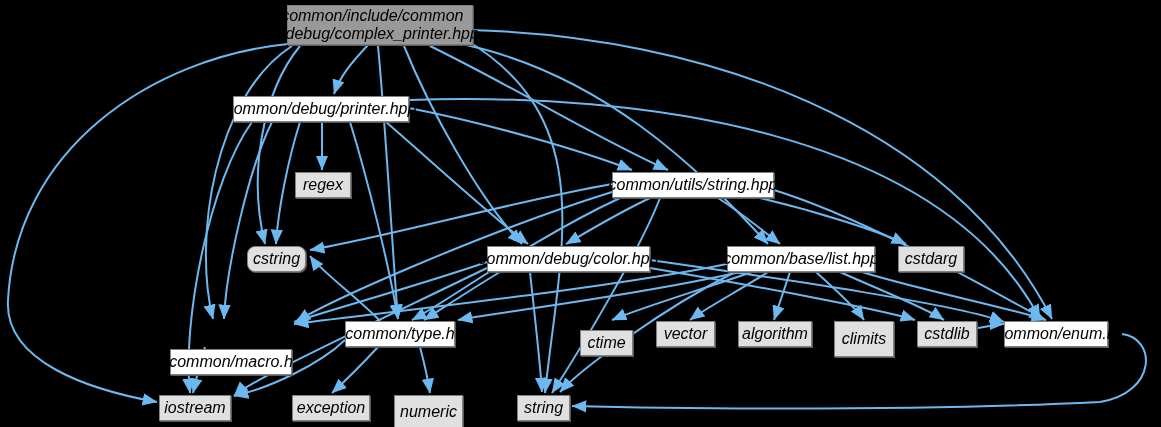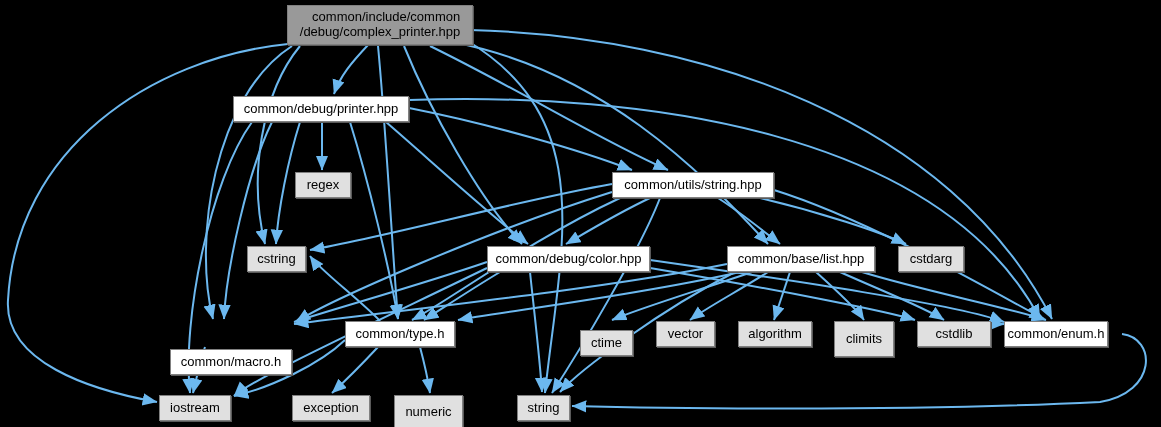--- a/index.html
+++ b/index.html
@@ -1,22 +1,22 @@
 <!DOCTYPE html>
 <html><head>
 <meta charset="utf-8">
 <style>
   html,body{margin:0;padding:0;background:#000;}
   #graph{position:relative;width:1161px;height:427px;background:#000;
          font-family:"Liberation Sans",sans-serif;overflow:hidden;}
   #edges{position:absolute;left:0;top:0;width:1161px;height:427px;}
   .node{position:absolute;box-sizing:border-box;display:flex;align-items:center;
-        justify-content:center;text-align:right;line-height:1.12;
-        font-size:13px;color:#000;border:1px solid #808080;
-        box-shadow:1px 1px 0 #5a5a5a;white-space:pre;}
+        justify-content:center;text-align:left;line-height:1.12;
+        font-size:16px;color:#000;border:1px solid #808080;
+        box-shadow:1px 1px 0 #5a5a5a;white-space:pre;font-style:italic;}
   .node.sys{background:#e0e0e0;}
   .node.user{background:#ffffff;}
   .node.root{background:#999999;}
 </style>
 </head>
 <body>
 
 <div id="graph">
   <svg id="edges" viewBox="0 0 1161 427" xmlns="http://www.w3.org/2000/svg">
     <defs>
@@ -74,30 +74,30 @@
         <path d="M 650,268 C 780,290 890,312 915,320" marker-end="url(#ah)"></path>
         <path d="M 380,321 C 360,300 320,270 310,256" marker-end="url(#ah)"></path>
       </g>
   </svg>
   <div id="nodes">
       <div class="node root" style="left: 287px; top: 5px; width: 186px; height: 40px;">common/include/common
 /debug/complex_printer.hpp</div>
       <div class="node user" style="left: 233px; top: 96px; width: 176px; height: 26px;">common/debug/printer.hpp</div>
       <div class="node sys" style="left: 295px; top: 172px; width: 56px; height: 26px;">regex</div>
       <div class="node user" style="left: 612px; top: 172px; width: 162px; height: 26px;">common/utils/string.hpp</div>
-      <div class="node sys" style="left: 247px; top: 246px; width: 59px; height: 26px;">cstring</div>
+      <div class="node sys" style="left: 247px; top: 246px; width: 59px; height: 26px; border-radius: 8px;">cstring</div>
       <div class="node user" style="left: 487px; top: 246px; width: 163px; height: 26px;">common/debug/color.hpp</div>
       <div class="node user" style="left: 727px; top: 246px; width: 148px; height: 26px;">common/base/list.hpp</div>
       <div class="node sys" style="left: 898px; top: 246px; width: 66px; height: 26px;">cstdarg</div>
       <div class="node user" style="left: 170px; top: 321px; width: 122px; height: 26px; margin-top: 28px;">common/macro.h</div>
       <div class="node user" style="left: 345px; top: 321px; width: 110px; height: 26px;">common/type.h</div>
       <div class="node sys" style="left: 580px; top: 330px; width: 53px; height: 26px;">ctime</div>
       <div class="node sys" style="left: 656px; top: 321px; width: 59px; height: 26px;">vector</div>
       <div class="node sys" style="left: 738px; top: 321px; width: 74px; height: 26px;">algorithm</div>
       <div class="node sys" style="left: 834px; top: 321px; width: 60px; height: 36px;">climits</div>
-      <div class="node sys" style="left: 917px; top: 321px; width: 74px; height: 26px;">cstdlib</div>
+      <div class="node sys" style="left: 917px; top: 321px; width: 60px; height: 26px;">cstdlib</div>
       <div class="node user" style="left: 1004px; top: 321px; width: 104px; height: 26px;">common/enum.h</div>
       <div class="node sys" style="left: 159px; top: 395px; width: 72px; height: 26px;">iostream</div>
       <div class="node sys" style="left: 292px; top: 395px; width: 78px; height: 26px;">exception</div>
       <div class="node sys" style="left: 394px; top: 395px; width: 69px; height: 34px;">numeric</div>
       <div class="node sys" style="left: 517px; top: 395px; width: 53px; height: 26px;">string</div>
     </div>
 </div>
 
 </body></html>

